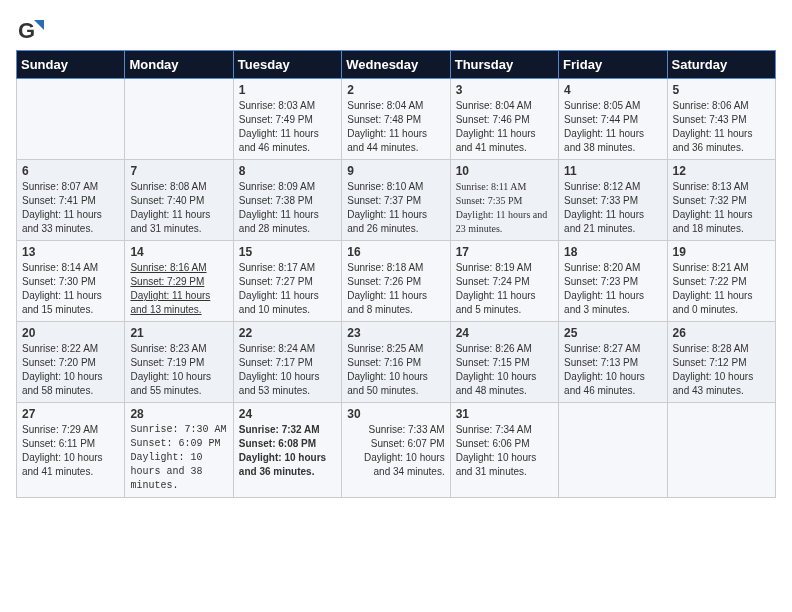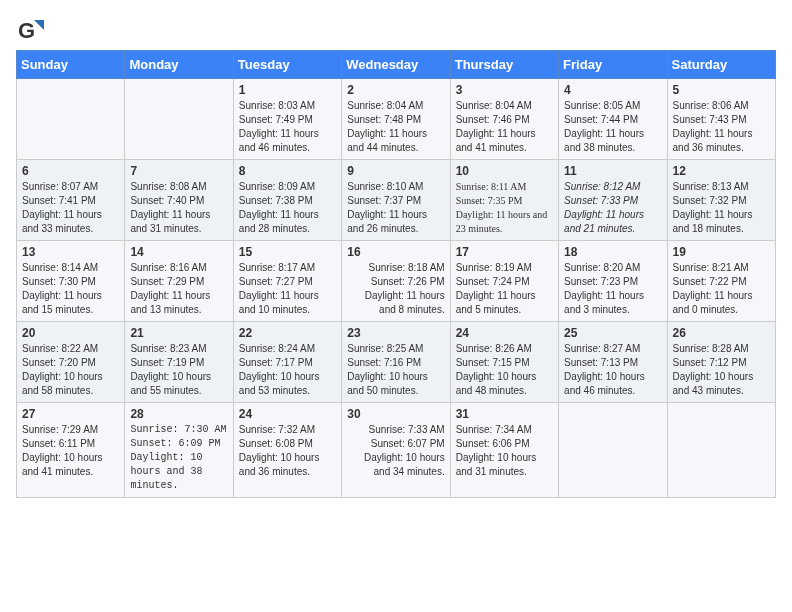--- a/index.html
+++ b/index.html
@@ -43,21 +43,21 @@
     .subtitle {
       font-size: 14px;
       color: #555;
     }
     table {
       width: 100%;
       border-collapse: collapse;
       table-layout: fixed;
     }
     thead tr th {
-      background: #3b82f6;
+      background: #0f172a;
       color: #fff;
       font-size: 13px;
       font-weight: bold;
       padding: 6px 4px;
       text-align: left;
       border: 1px solid #5588cc;
     }
     tbody tr td {
       vertical-align: top;
       border: 1px solid #ccc;
@@ -180,53 +180,53 @@
 Daylight: 11 hours and 26 minutes.</div>
         </td>
         <td>
           <span class="day-number">10</span>
           <div class="day-info" style="white-space: pre-line; font-family: Liberation Serif, serif;">Sunrise: 8:11 AM
 Sunset: 7:35 PM
 Daylight: 11 hours and 23 minutes.</div>
         </td>
         <td>
           <span class="day-number">11</span>
-          <div class="day-info" style="white-space: pre-line; font-style: italic;">Sunrise: 8:12 AM
+          <div class="day-info" style="white-space: pre-line;">Sunrise: 8:12 AM
 Sunset: 7:33 PM
 Daylight: 11 hours and 21 minutes.</div>
         </td>
         <td>
           <span class="day-number">12</span>
           <div class="day-info" style="white-space: pre-line;">Sunrise: 8:13 AM
 Sunset: 7:32 PM
 Daylight: 11 hours and 18 minutes.</div>
         </td>
       </tr>
       <tr>
         <td>
           <span class="day-number">13</span>
           <div class="day-info" style="white-space: pre-line;">Sunrise: 8:14 AM
 Sunset: 7:30 PM
 Daylight: 11 hours and 15 minutes.</div>
         </td>
         <td>
           <span class="day-number">14</span>
-          <div class="day-info" style="white-space: pre-line;">Sunrise: 8:16 AM
+          <div class="day-info" style="white-space: pre-line; text-decoration: underline;">Sunrise: 8:16 AM
 Sunset: 7:29 PM
 Daylight: 11 hours and 13 minutes.</div>
         </td>
         <td>
           <span class="day-number">15</span>
           <div class="day-info" style="white-space: pre-line;">Sunrise: 8:17 AM
 Sunset: 7:27 PM
 Daylight: 11 hours and 10 minutes.</div>
         </td>
         <td>
           <span class="day-number">16</span>
-          <div class="day-info" style="white-space: pre-line; text-align: right;">Sunrise: 8:18 AM
+          <div class="day-info" style="white-space: pre-line;">Sunrise: 8:18 AM
 Sunset: 7:26 PM
 Daylight: 11 hours and 8 minutes.</div>
         </td>
         <td>
           <span class="day-number">17</span>
           <div class="day-info" style="white-space: pre-line;">Sunrise: 8:19 AM
 Sunset: 7:24 PM
 Daylight: 11 hours and 5 minutes.</div>
         </td>
         <td>
@@ -294,21 +294,21 @@
 Daylight: 10 hours and 41 minutes.</div>
         </td>
         <td>
           <span class="day-number">28</span>
           <div class="day-info" style="white-space: pre-line; font-family: Liberation Mono, monospace;">Sunrise: 7:30 AM
 Sunset: 6:09 PM
 Daylight: 10 hours and 38 minutes.</div>
         </td>
         <td>
           <span class="day-number">24</span>
-          <div class="day-info" style="white-space: pre-line;">Sunrise: 7:32 AM
+          <div class="day-info" style="white-space: pre-line; font-weight: bold;">Sunrise: 7:32 AM
 Sunset: 6:08 PM
 Daylight: 10 hours and 36 minutes.</div>
         </td>
         <td>
           <span class="day-number">30</span>
           <div class="day-info" style="white-space: pre-line; text-align: right;">Sunrise: 7:33 AM
 Sunset: 6:07 PM
 Daylight: 10 hours and 34 minutes.</div>
         </td>
         <td>

